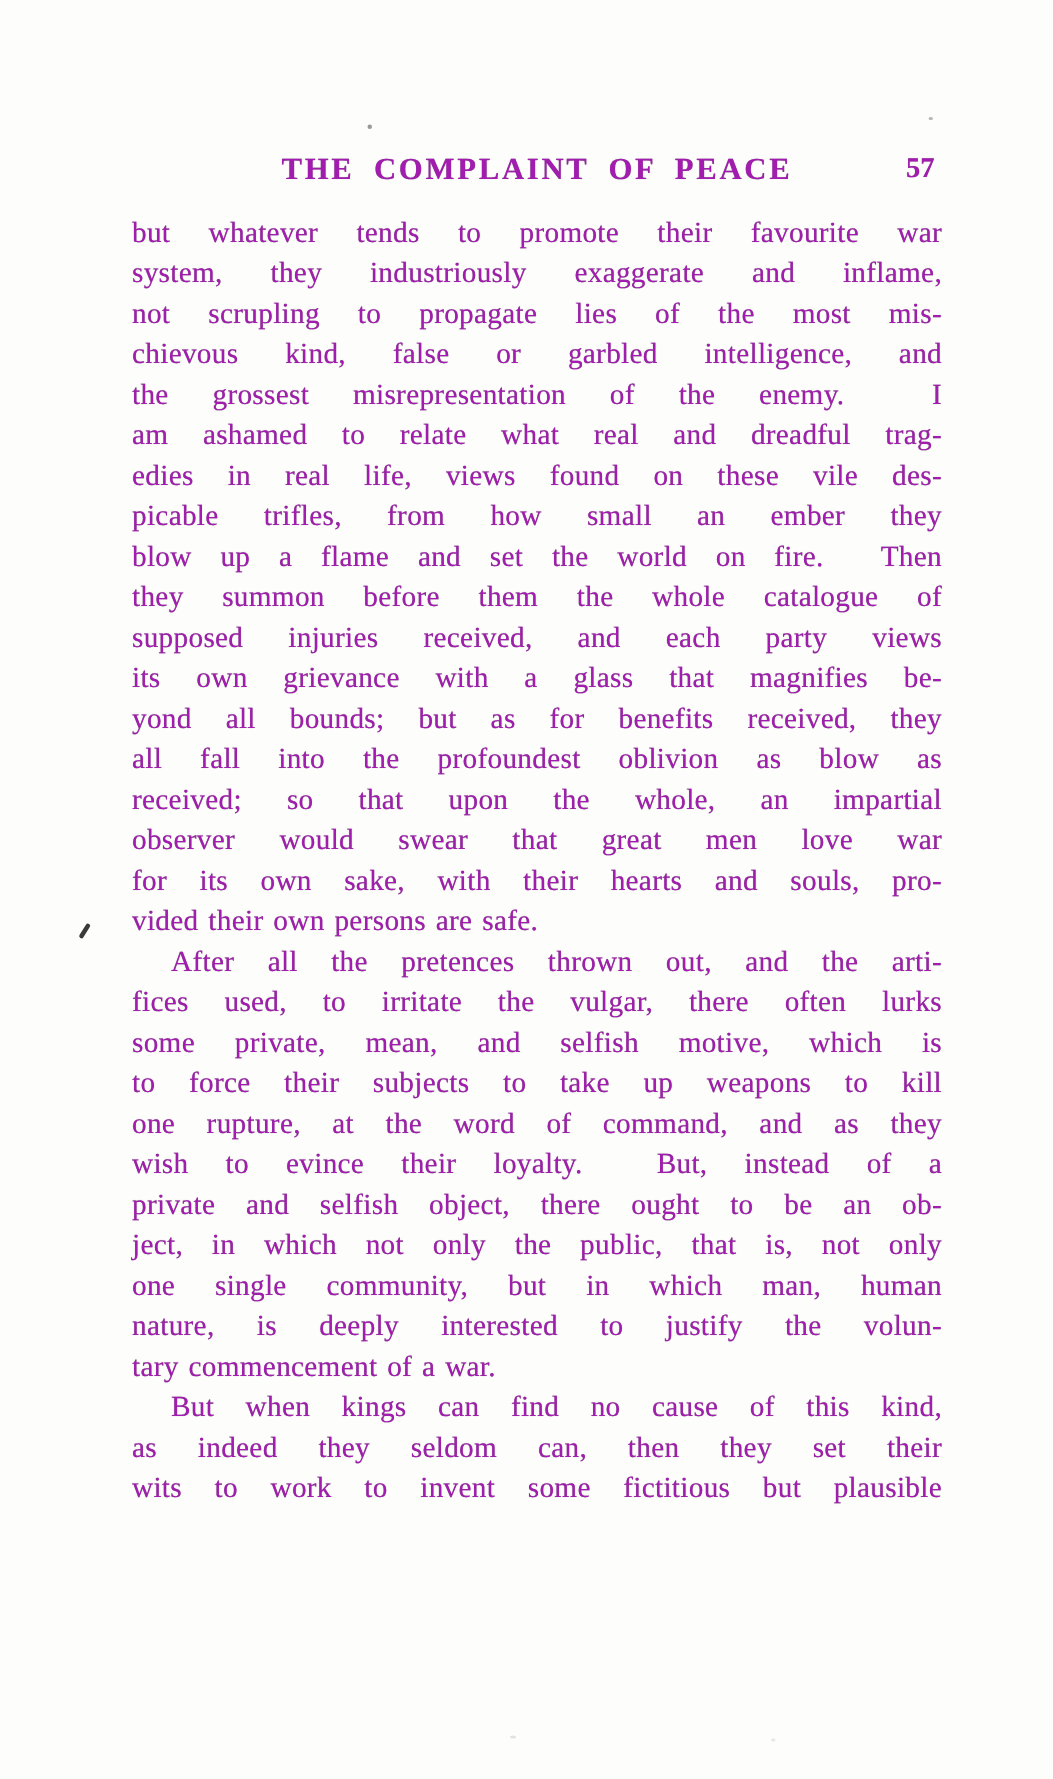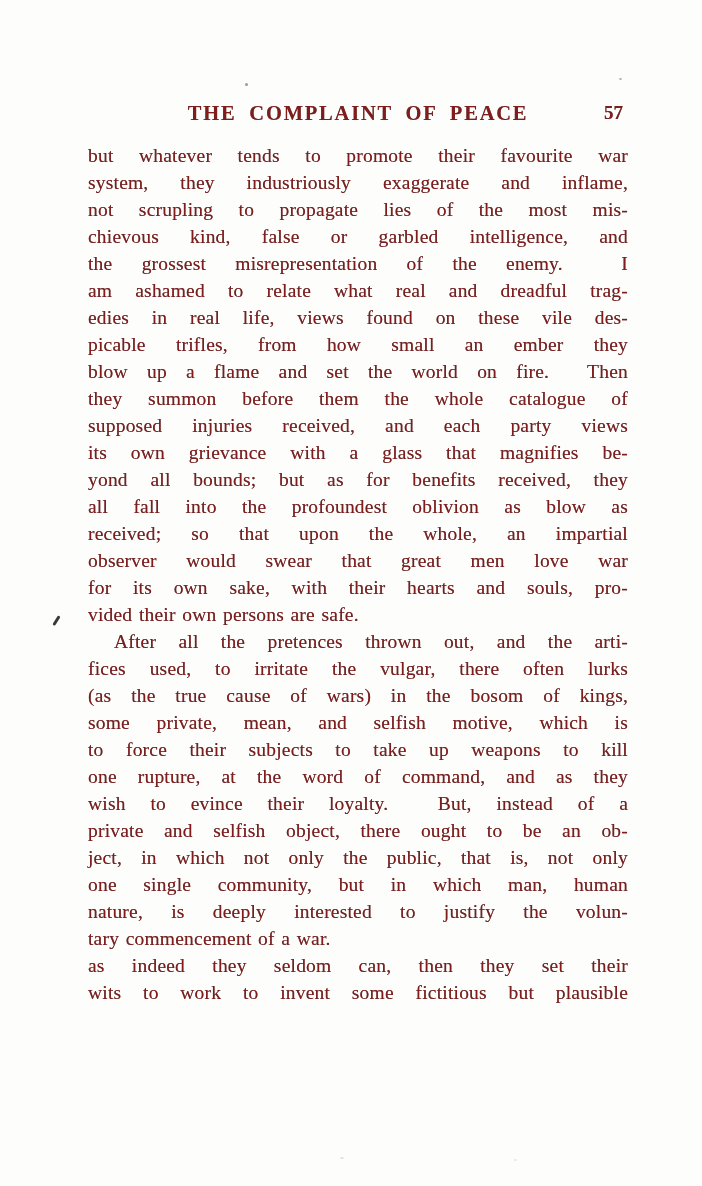--- a/index.html
+++ b/index.html
@@ -7,21 +7,21 @@
     padding: 0;
     background: #ffffff;
   }
   .page {
     position: relative;
     width: 702px;
     height: 1186px;
     background: #fdfdfc;
     overflow: hidden;
     font-family: "Liberation Serif", "DejaVu Serif", serif;
-    color: #7f1d1d;
+    color: #a21caf;
   }
   .page-header {
     position: absolute;
     top: 98px;
     left: 88px;
     width: 540px;
     height: 30px;
   }
   .running-title {
     display: block;
@@ -110,30 +110,30 @@
       <div class="line">supposed injuries received, and each party views</div>
       <div class="line">its own grievance with a glass that magnifies be-</div>
       <div class="line">yond all bounds; but as for benefits received, they</div>
       <div class="line">all fall into the profoundest oblivion as blow as</div>
       <div class="line">received; so that upon the whole, an impartial</div>
       <div class="line">observer would swear that great men love war</div>
       <div class="line">for its own sake, with their hearts and souls, pro-</div>
       <div class="line para-end">vided their own persons are safe.</div>
       <div class="line indent">After all the pretences thrown out, and the arti-</div>
       <div class="line">fices used, to irritate the vulgar, there often lurks</div>
-      <div class="line">(as the true cause of wars) in the bosom of kings,</div>
       <div class="line">some private, mean, and selfish motive, which is</div>
       <div class="line">to force their subjects to take up weapons to kill</div>
       <div class="line">one rupture, at the word of command, and as they</div>
       <div class="line">wish to evince their loyalty.&nbsp; But, instead of a</div>
       <div class="line">private and selfish object, there ought to be an ob-</div>
       <div class="line">ject, in which not only the public, that is, not only</div>
       <div class="line">one single community, but in which man, human</div>
       <div class="line">nature, is deeply interested to justify the volun-</div>
       <div class="line para-end">tary commencement of a war.</div>
+      <div class="line indent">But when kings can find no cause of this kind,</div>
       <div class="line">as indeed they seldom can, then they set their</div>
       <div class="line">wits to work to invent some fictitious but plausible</div>
     </div>
 
   <div class="speck s1"></div>
   <div class="speck s2"></div>
   <div class="speck s3"></div>
   <div class="speck s4"></div>
   <div class="margin-mark"></div>
 

